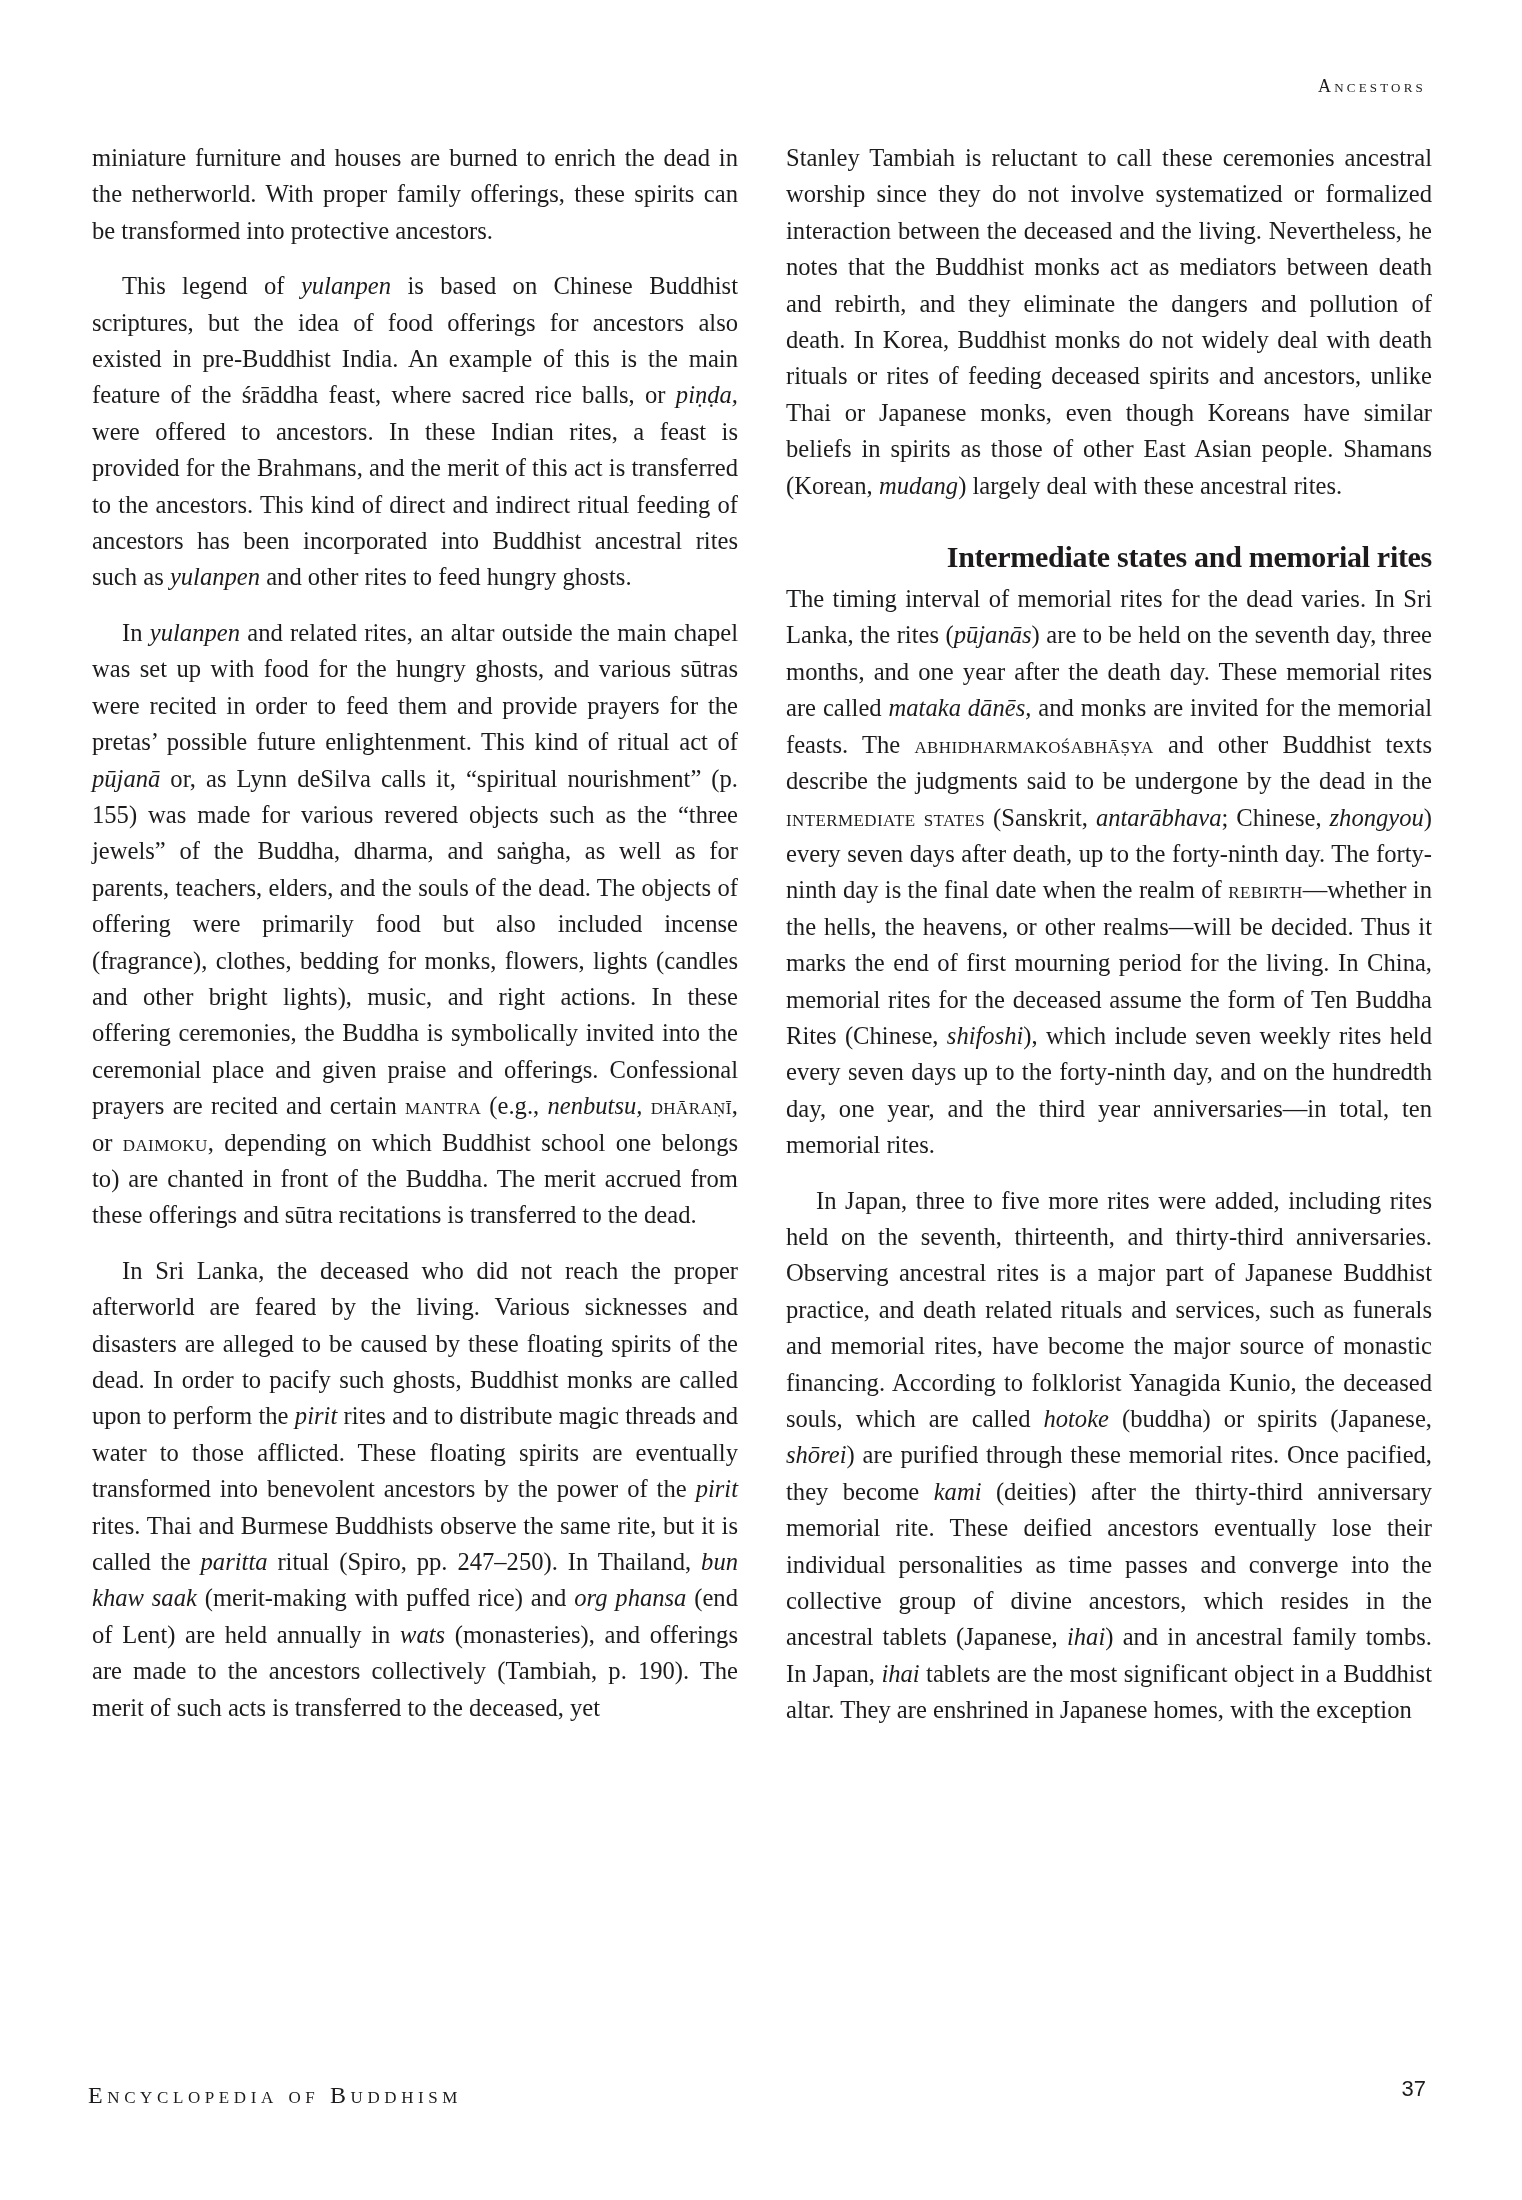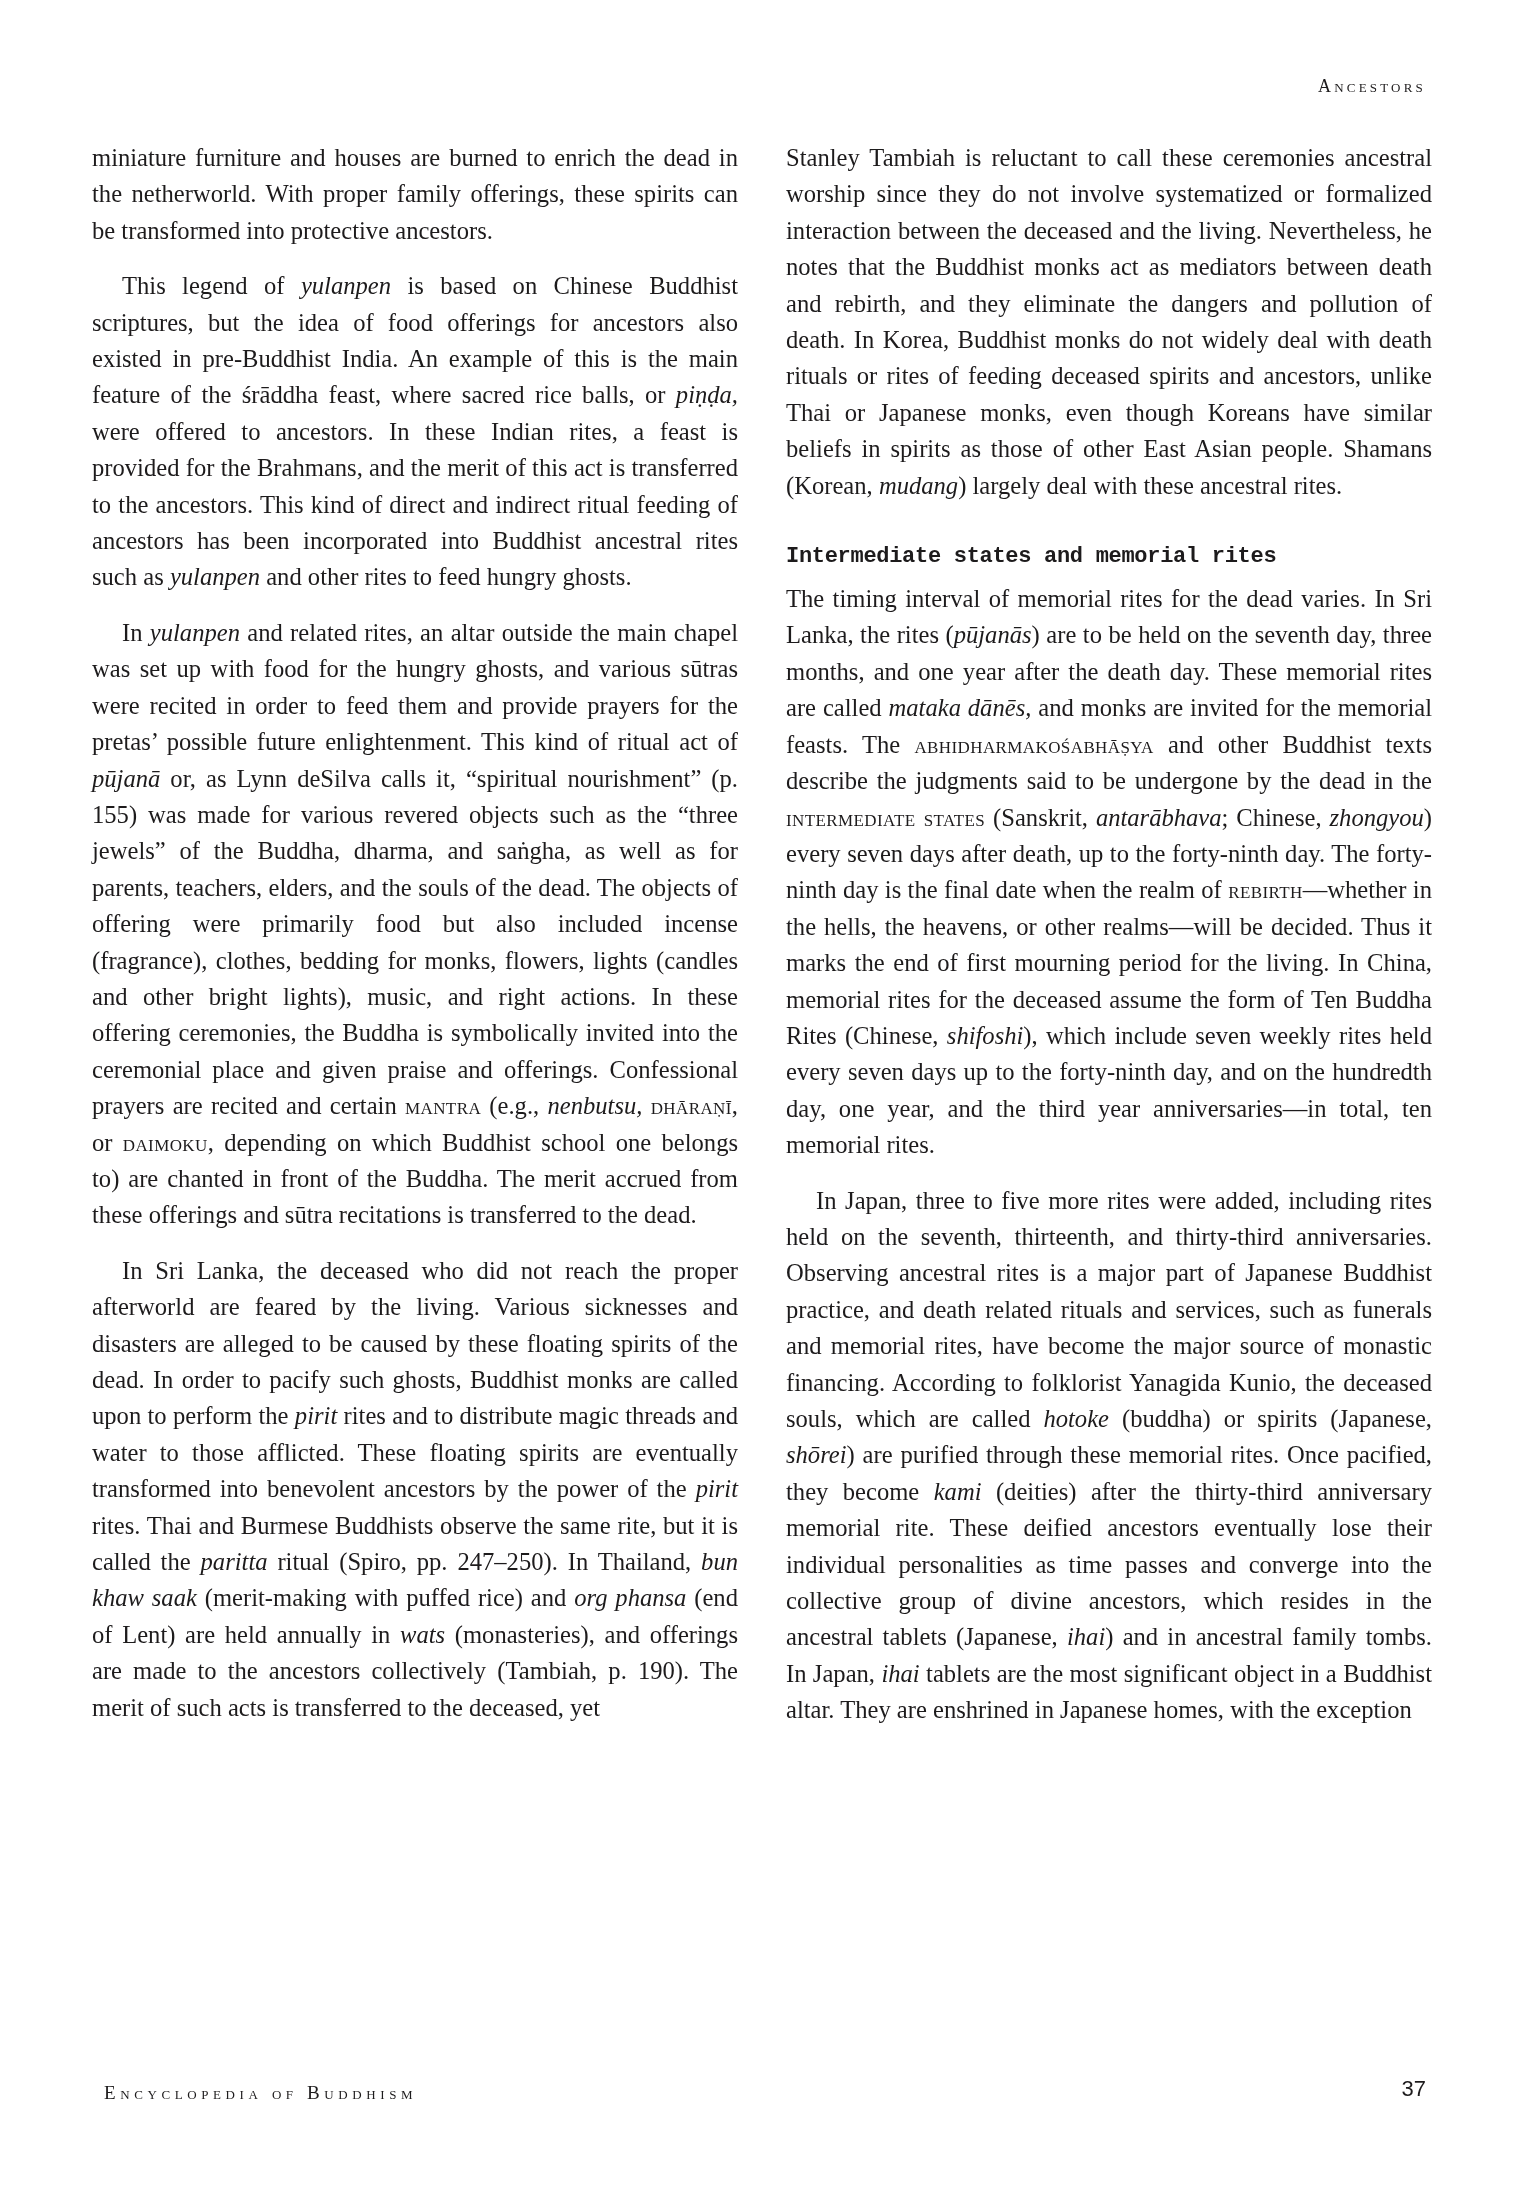--- a/index.html
+++ b/index.html
@@ -9,26 +9,26 @@
          font-variant: small-caps; letter-spacing: 3.2px; }
   .column { position: absolute; top: 140px; width: 646px; font-size: 24.6px;
          line-height: 36.4px; text-align: justify; hyphens: manual; }
   .col-left { left: 92px; }
   .col-right { left: 786px; }
   .para { margin: 0; }
   .para + .para { margin-top: 19px; }
   .para.indent { text-indent: 30px; }
   .para.noindent { text-indent: 0; }
   .para.after-heading { margin-top: 7px; }
-  .section-heading { font-family: Liberation Mono, monospace;
-         font-weight: bold; font-size: 22px; letter-spacing: -0.3px; margin: 36px 0 2px 0;
-         line-height: 34px; text-align: left; }
+  .section-heading { font-family: Liberation Serif, serif;
+         font-weight: bold; font-size: 30px; letter-spacing: -0.3px; margin: 36px 0 2px 0;
+         line-height: 34px; text-align: right; }
   i { }
   .sc { font-variant: small-caps; text-transform: lowercase; letter-spacing: 0.4px; }
-  .footer-title { position: absolute; top: 2082px; left: 104px; font-size: 19px;
+  .footer-title { position: absolute; top: 2082px; left: 88px; font-size: 24px;
          font-variant: small-caps; letter-spacing: 4.6px; }
   .page-number { position: absolute; top: 2076px; right: 96px; font-size: 22px;
          font-family: "Liberation Sans", "DejaVu Sans", sans-serif; }
 </style>
 </head>
 <body>
 
 <div>
   <div class="running-head">Ancestors</div>
 

